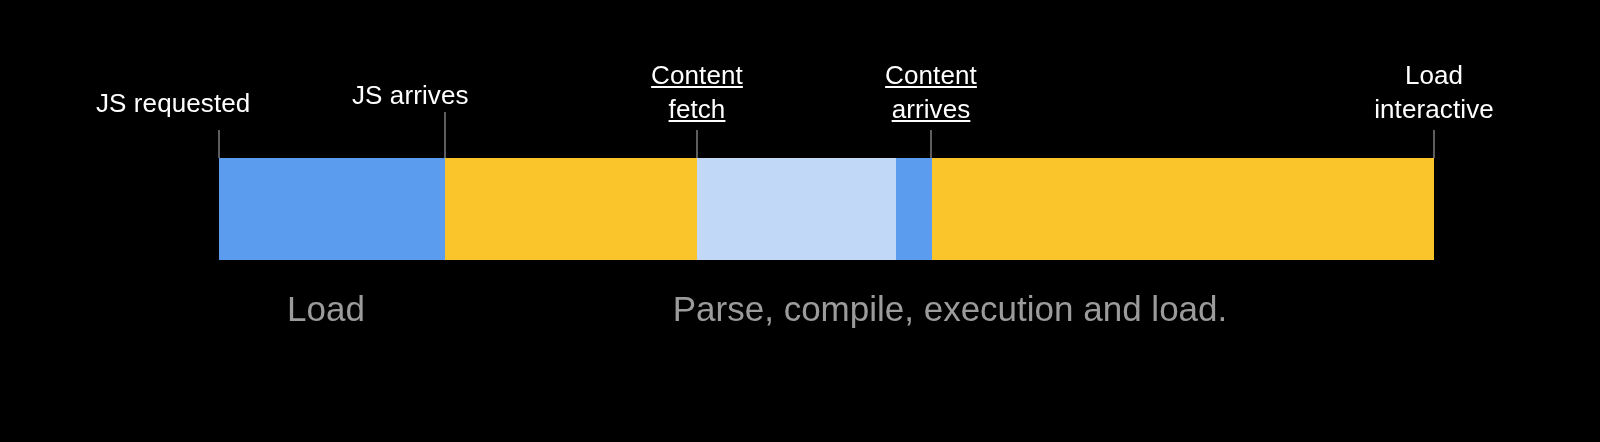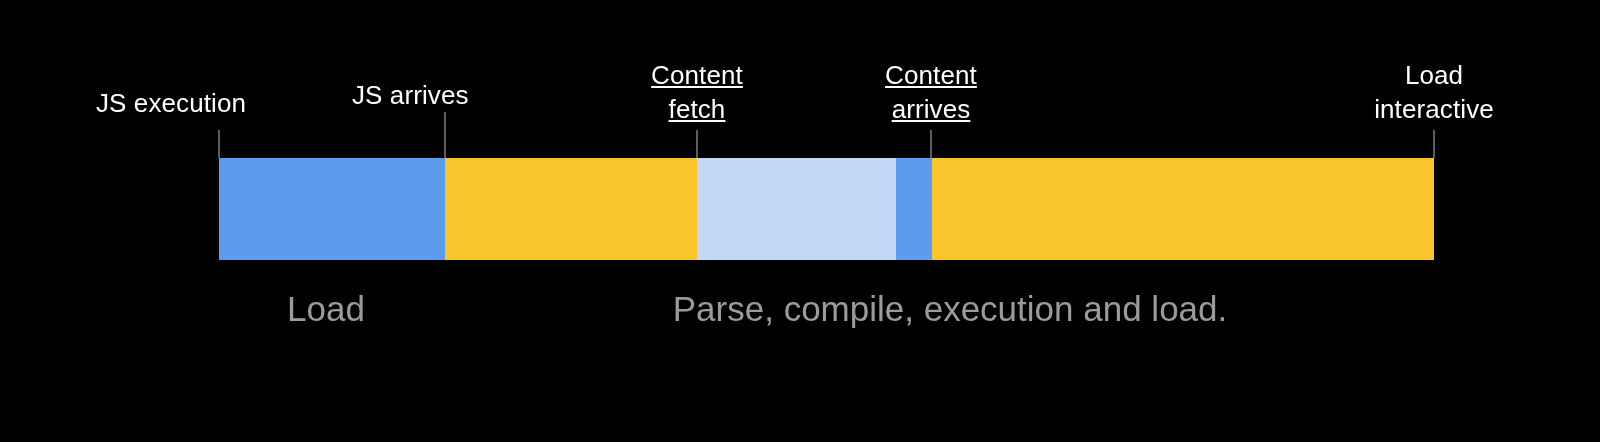--- a/index.html
+++ b/index.html
@@ -62,21 +62,21 @@
     line-height: 42px;
     white-space: nowrap;
     text-align: center;
   }
 </style>
 </head>
 <body>
 
 <div id="stage">
 
-  <div class="marker-label" id="lbl-0" style="left: 96px; top: 86px; width: 170px; text-align: left; color: rgb(255, 255, 255);">JS execution</div>
+  <div class="marker-label" id="lbl-0" style="left: 96px; top: 86px; width: 170px; text-align: left; color: rgb(255, 255, 255);">JS requested</div>
 
   <div class="marker-label" id="lbl-1" style="left: 352px; top: 78px; width: 132px; text-align: left; color: rgb(255, 255, 255);">JS arrives</div>
 
   <div class="marker-label center" id="lbl-2" style="left: 597px; top: 58px; width: 200px; text-align: center; color: rgb(255, 255, 255);">Content
 fetch</div>
 
   <div class="marker-label center" id="lbl-3" style="left: 831px; top: 58px; width: 200px; text-align: center; color: rgb(255, 255, 255);">Content
 arrives</div>
 
   <div class="marker-label right" id="lbl-4" style="left: 1324px; top: 58px; width: 220px; text-align: center; color: rgb(255, 255, 255);">Load

